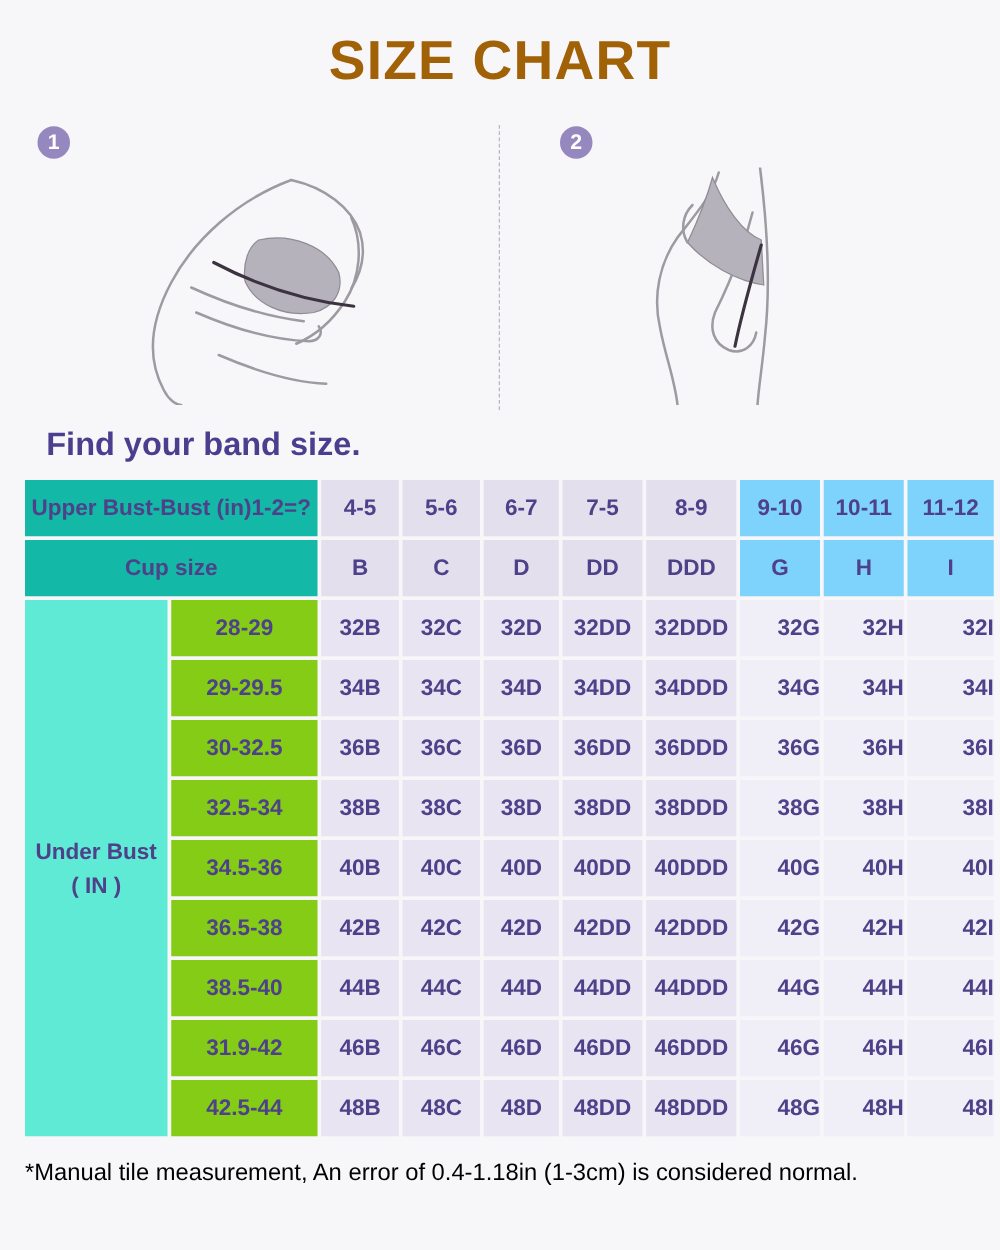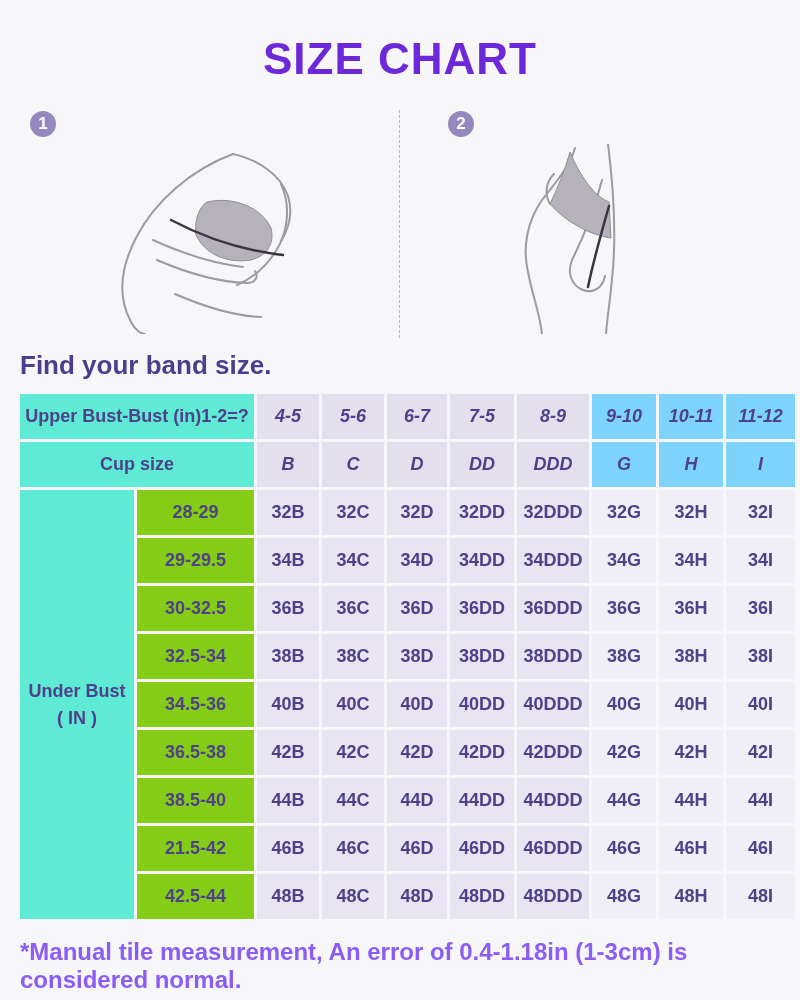--- a/index.html
+++ b/index.html
@@ -9,22 +9,22 @@
     background: #f7f6f8;
     font-family: "Liberation Sans", sans-serif;
     color: #4e4189;
     overflow: hidden;
   }
   .page-title {
     text-align: center;
     font-size: 44px;
     font-weight: 800;
     letter-spacing: 1px;
-    color: #6d28d9;
-    padding-top: 34px;
+    color: #a16207;
+    padding-top: 24px;
     font-stretch: condensed;
   }
   
   .steps {
     display: flex;
     margin-top: 26px;
     height: 228px;
   }
   .step {
     width: 50%;
@@ -54,21 +54,21 @@
     color: #4c4295;
     font-weight: 500;
   }
   .figure-wrap {
     display: flex;
     justify-content: center;
     margin-top: 6px;
   }
   
   .section-heading {
-    margin: 12px 0 10px 20px;
+    margin: 12px 0 10px 37px;
     font-size: 26px;
     font-weight: 800;
     color: #4c3e8e;
   }
   
   table.size-chart {
     border-collapse: separate;
     border-spacing: 3px;
     margin-left: 17px;
     width: 766px;
@@ -76,35 +76,34 @@
   }
   table.size-chart td, table.size-chart th {
     height: 45px;
     text-align: center;
     vertical-align: middle;
     font-size: 18px;
     font-weight: bold;
     color: #4e4189;
     font-stretch: condensed;
   }
-  .hdr      { background: #5eead4; font-size: 19px; margin-left: 38px; }
+  .hdr      { background: #14b8a6; font-size: 19px; margin-left: 38px; }
   .range    { background: #84cc16; }
   .cell     { background: #e8e4f1; }
-  .cell.light { background: #f0eef7; }
-  .colhdr   { background: #e3dfed; font-style: italic; }
+  .cell.light { background: #f0eef7; text-align: right; }
+  .colhdr   { background: #e3dfed; }
   .colhdr.light { background: #7dd3fc; }
   .underbust { background: #5eead4; }
   .underbust div { line-height: 1.5; }
   
   .footnote {
     margin: 16px 0 0 20px;
-    font-size: 24px;
-    color: #8b5cf6;
+    font-size: 19px;
+    color: #000000;
     font-stretch: condensed;
-    font-weight: bold;
   }
   svg .outline { fill: none; stroke: #9d9aa2; stroke-width: 2; stroke-linecap: round; }
   svg .bra { fill: #b5b2bc; stroke: #8f8c96; stroke-width: 1; }
   svg .tape { fill: none; stroke: #3b3440; stroke-width: 2.5; stroke-linecap: round; }
 </style>
 </head>
 <body>
 
 <h1 class="page-title">SIZE CHART</h1>
 
@@ -260,21 +259,21 @@
         <td class="cell">44B</td>
         <td class="cell">44C</td>
         <td class="cell">44D</td>
         <td class="cell">44DD</td>
         <td class="cell">44DDD</td>
         <td class="cell light">44G</td>
         <td class="cell light">44H</td>
         <td class="cell light">44I</td>
       </tr>
       <tr>
-        <td class="range">21.5-42</td>
+        <td class="range">31.9-42</td>
         <td class="cell">46B</td>
         <td class="cell">46C</td>
         <td class="cell">46D</td>
         <td class="cell">46DD</td>
         <td class="cell">46DDD</td>
         <td class="cell light">46G</td>
         <td class="cell light">46H</td>
         <td class="cell light">46I</td>
       </tr>
       <tr>

